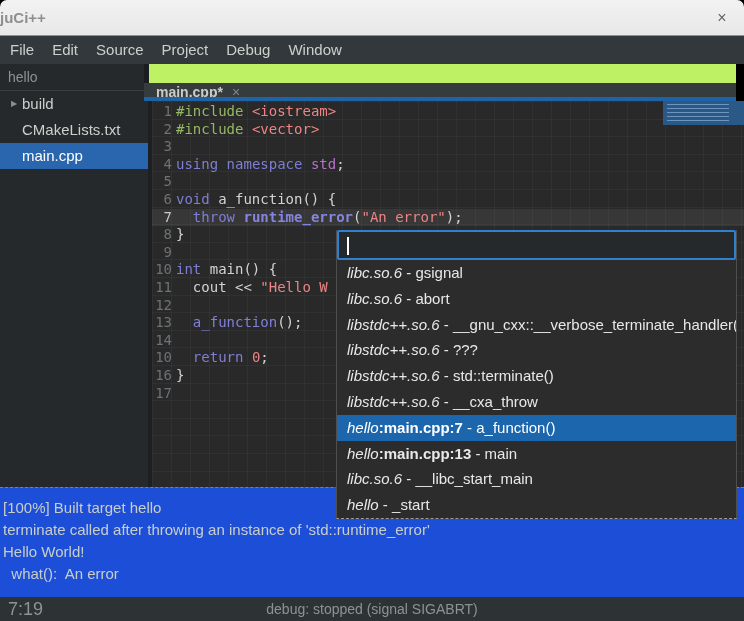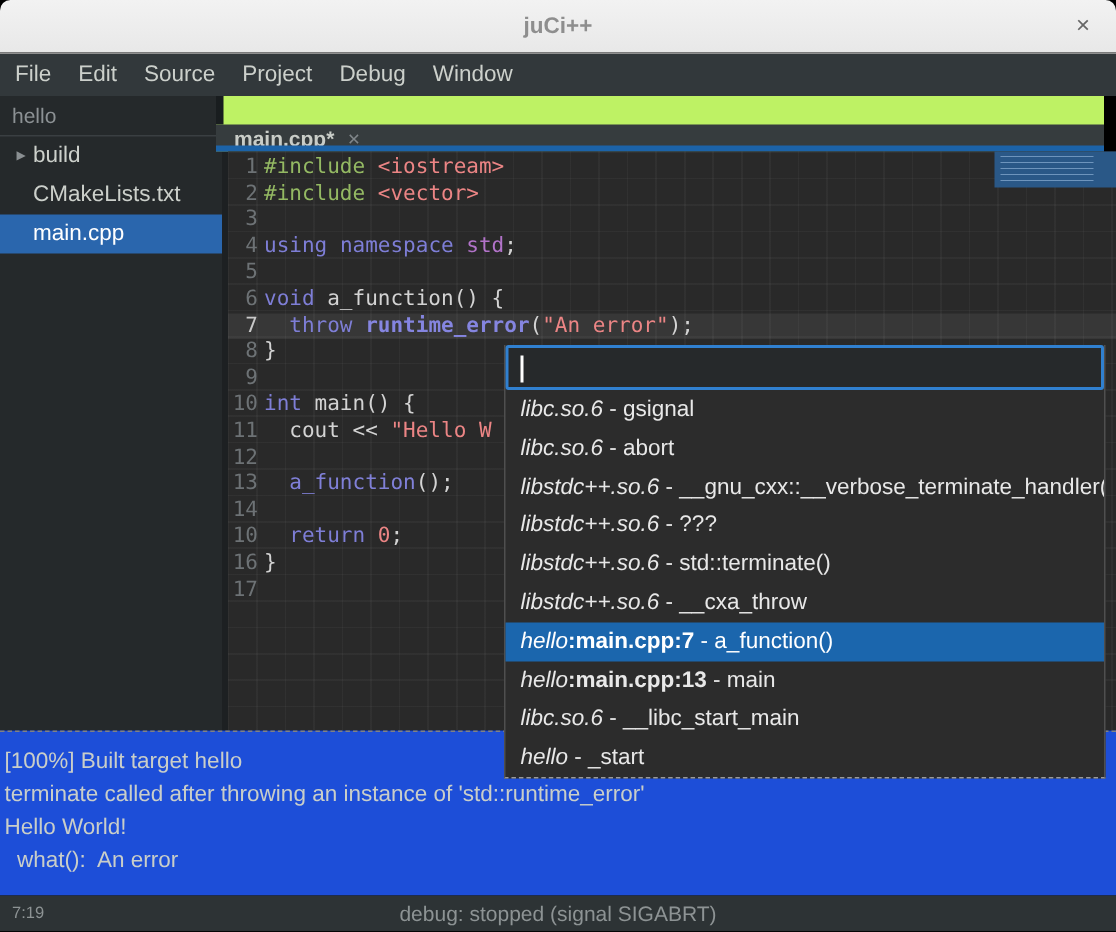--- a/index.html
+++ b/index.html
@@ -3,21 +3,21 @@
 <meta charset="utf-8">
 <style>
   html,body{margin:0;padding:0;background:#000;}
   *{box-sizing:border-box;}
   .window{position:relative;width:744px;height:621px;overflow:hidden;
     font-family:"Liberation Sans",sans-serif;background:#000;}
 
   
   .titlebar{position:absolute;left:0;top:0;width:744px;height:36px;
     background:linear-gradient(#f2f2f2,#e8e8e8);border-bottom:1px solid #8f8f8f;
-    border-radius:7px 7px 0 0;display:flex;align-items:center;justify-content:center;}
+    border-radius:7px 7px 0 0;display:flex;align-items:center;}
   .titlebar .title{color:#8e8e8e;font-size:15px;font-weight:bold;}
   .close-btn{position:absolute;right:12px;top:8px;width:20px;height:20px;
     display:flex;align-items:center;justify-content:center;color:#666;font-size:16px;cursor:default;}
 
   
   .menubar{position:absolute;left:0;top:36px;width:744px;height:28px;background:#32383b;
     display:flex;align-items:center;padding-left:1px;}
   .menu-item{color:#ccd0cb;font-size:15px;padding:0 9px;line-height:28px;}
 
   
@@ -72,21 +72,21 @@
   .lib{font-style:italic;}
   .loc{font-weight:bold;}
 
   
   .terminal{position:absolute;left:0;top:487px;width:744px;height:110px;background:#1d4ed8;
     border-top:1px dashed #828282;padding:9px 0 0 3px;}
   .terminal-line{color:#c9cec9;font-size:15px;line-height:22px;white-space:pre;}
 
   
   .statusbar{position:absolute;left:0;top:597px;width:744px;height:24px;background:#2d3335;}
-  .status-pos{position:absolute;left:8px;top:0;line-height:24px;color:#8d9394;font-size:11px;}
+  .status-pos{position:absolute;left:8px;top:0;line-height:24px;color:#8d9394;font-size:18px;}
   .status-debug{position:absolute;left:0;top:0;width:100%;text-align:center;line-height:24px;color:#8d9394;font-size:14px;}
 </style>
 </head>
 <body>
 
 <div class="window">
 
   <div class="titlebar">
     <span class="title">juCi++</span>
     <span class="close-btn">×</span>

